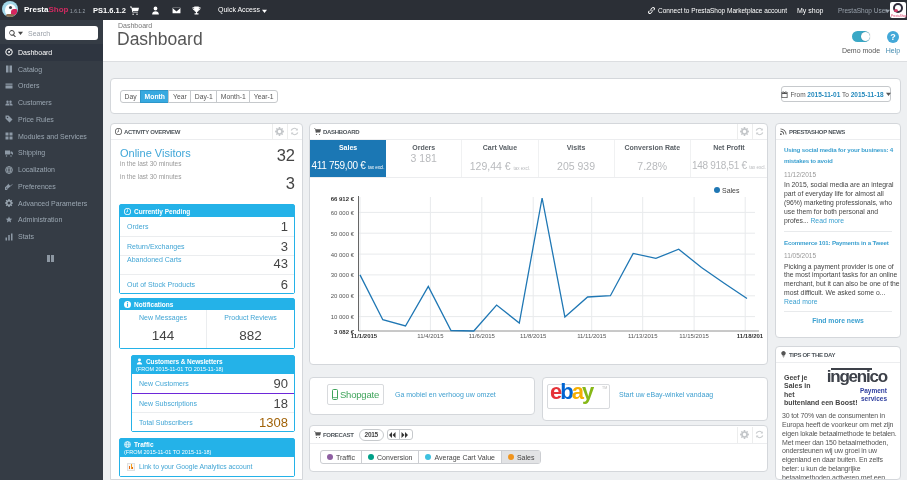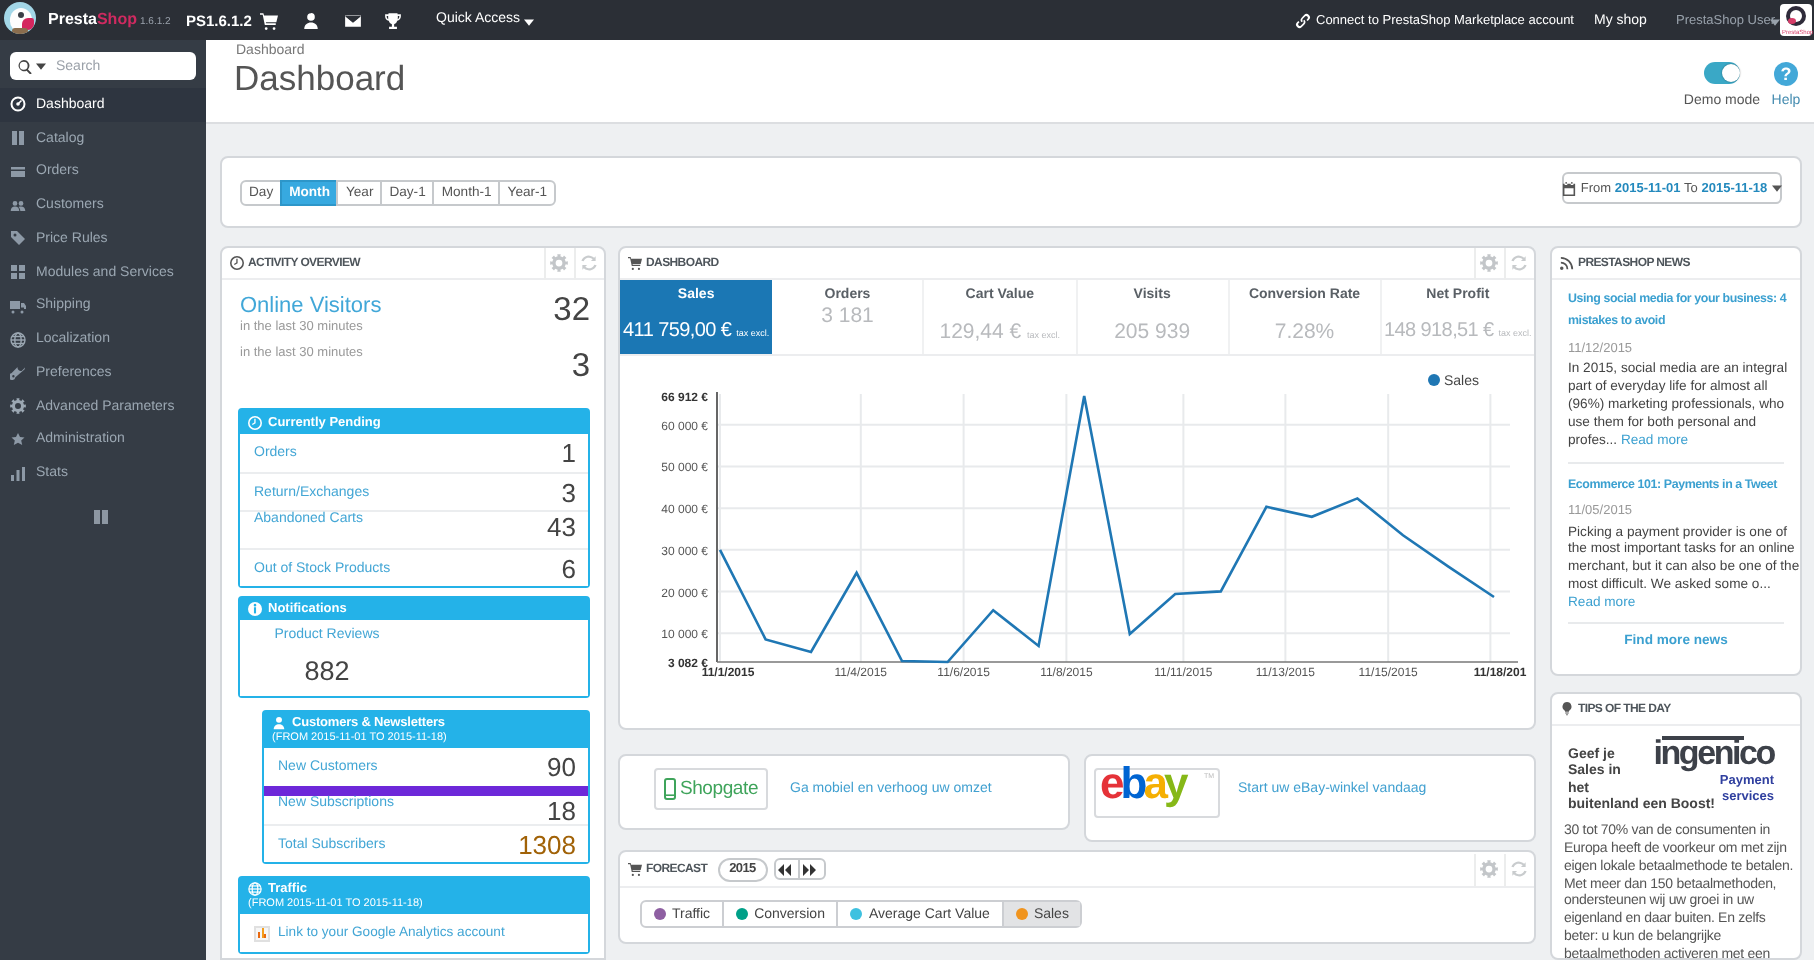--- a/index.html
+++ b/index.html
@@ -250,20 +250,24 @@
         <span class="seclink" style="font-size:7px">Out of Stock Products</span>
         <span style="margin-left:auto;font-size:13px;color:#444">6</span>
       </div>
   </div>
 
   <div style="margin:4px 7px 0 8px;border:1px solid #24b2e8;border-radius:2px">
     <div class="bluebar" style="height:11px;display:flex;align-items:center;padding:0 4px;font-size:6.5px"><svg width="7" height="7" style="color:#fff;margin-right:3px">
           <use href="#info"></use>
         </svg>Notifications</div>
     <div style="display:flex;background:#fff">
+      <div style="width:50%;border-right:1px solid #ebedef;text-align:center;padding:4px 0 5px">
+          <div class="seclink" style="font-size:7px">New Messages</div>
+          <div style="font-size:13.5px;color:#444;margin-top:7px">144</div>
+        </div>
       <div style="width:50%;text-align:center;padding:4px 0 5px">
           <div class="seclink" style="font-size:7px">Product Reviews</div>
           <div style="font-size:13.5px;color:#444;margin-top:7px">882</div>
         </div>
     </div>
   </div>
 
   <div style="margin:6px 7px 0 20px;border:1px solid #24b2e8;border-radius:2px">
     <div class="bluebar" style="padding:2px 4px 2px;font-size:6.5px">
         <div style="display:flex;align-items:center">
@@ -271,21 +275,21 @@
             <use href="#person"></use>
           </svg>
           <span style="letter-spacing:-.1px">Customers &amp; Newsletters</span>
         </div>
         <div style="font-size:5.5px;font-weight:normal;margin-top:1px">(FROM 2015-11-01 TO 2015-11-18)</div>
       </div>
     <div style="display:flex;align-items:center;height:19px;padding:0 6px 0 7px;background:#fff">
         <span class="seclink" style="font-size:7px">New Customers</span>
         <span style="margin-left:auto;font-size:13px;color:#444">90</span>
       </div>
-    <div style="display:flex;height:19px;padding:0 6px 0 7px;background:#fff;border-top:5px solid #6d28d9">
+    <div style="display:flex;align-items:center;height:19px;padding:0 6px 0 7px;background:#fff;border-top:1px solid #6d28d9">
         <span class="seclink" style="font-size:7px">New Subscriptions</span>
         <span style="margin-left:auto;font-size:13px;color:#444">18</span>
       </div>
     <div style="display:flex;align-items:center;height:19px;padding:0 6px 0 7px;background:#fff;border-top:1px solid #ebedef">
         <span class="seclink" style="font-size:7px">Total Subscribers</span>
         <span style="margin-left:auto;font-size:13px;color:#a16207">1308</span>
       </div>
   </div>
 
   <div style="margin:6px 7px 0 8px;border:1px solid #24b2e8;border-radius:2px">

